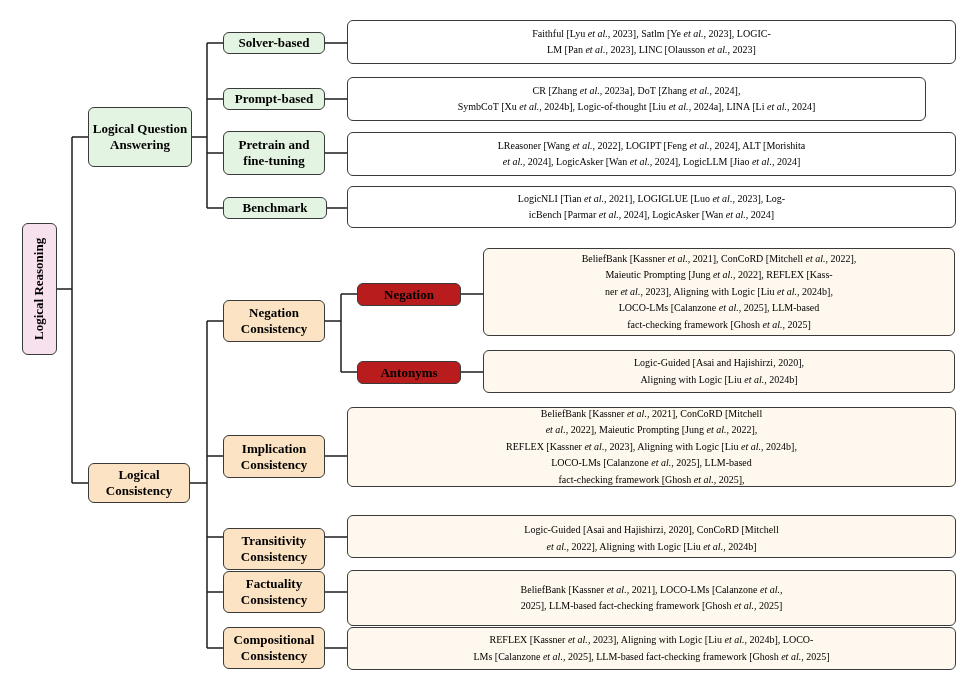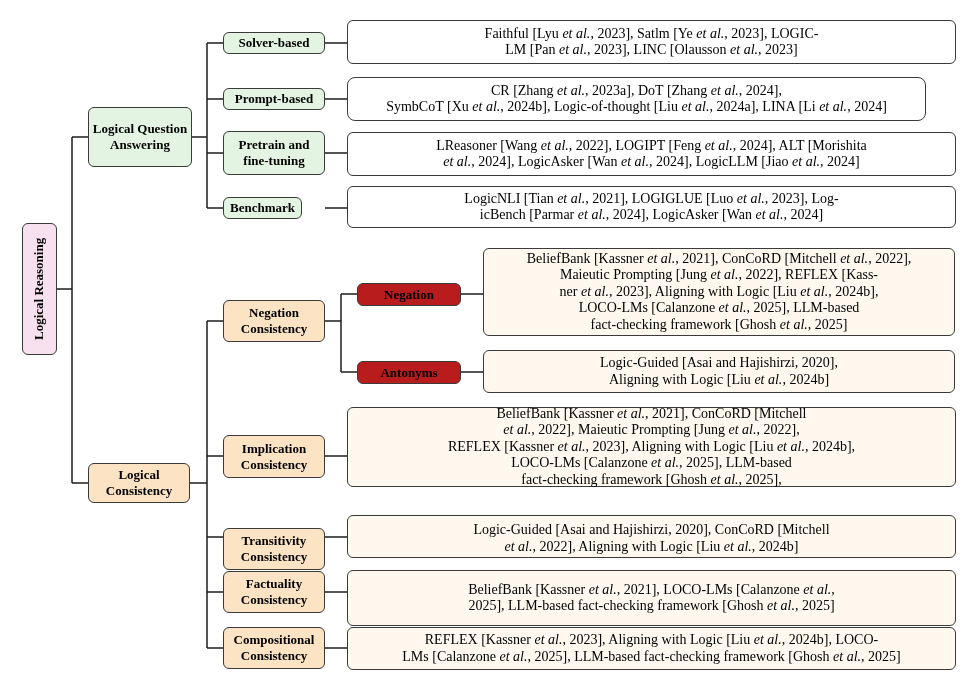--- a/index.html
+++ b/index.html
@@ -13,47 +13,47 @@
     position:absolute;box-sizing:border-box;
     border:1.5px solid #3a3a3a;border-radius:6px;
     display:flex;align-items:center;justify-content:center;
     text-align:center;font-weight:bold;font-size:13px;line-height:1.22;
     padding:2px 3px;
   }
   .leaf{
     position:absolute;box-sizing:border-box;
     border:1.5px solid #3a3a3a;border-radius:6px;
     display:flex;align-items:center;justify-content:center;
-    text-align:center;font-size:14px;line-height:16.4px;
+    text-align:center;font-size:10px;line-height:16.4px;
     padding:2px 8px;background:#ffffff;
   }
   .root-node{background:#f7e1ee;}
   .green-node{background:#e4f4e2;}
   .orange-node{background:#fbe3c4;}
   .peach-node{background:#b91c1c;}
   .cream-leaf{background:#fef8ee;}
   .white-leaf{background:#ffffff;}
   .vlabel{transform:rotate(-90deg);white-space:nowrap;}
   
   .p-root{left:22px;top:223px;width:35px;height:132px;}
   .p-qa{left:88px;top:107px;width:104px;height:60px;}
   .p-lc{left:88px;top:463px;width:102px;height:40px;}
   .p-solver{left:223px;top:32px;width:102px;height:22px;}
   .p-prompt{left:223px;top:88px;width:102px;height:22px;}
   .p-pretrain{left:223px;top:131px;width:102px;height:44px;}
-  .p-bench{left:223px;top:197px;width:79px;height:22px;}
+  .p-bench{left:223px;top:197px;width:104px;height:22px;}
   .p-negcon{left:223px;top:300px;width:102px;height:42px;}
   .p-impcon{left:223px;top:435px;width:102px;height:43px;font-family:Liberation Serif, serif;}
   .p-transcon{left:223px;top:516px;width:102px;height:42px;margin-top:12px;}
   .p-factcon{left:223px;top:571px;width:102px;height:42px;}
   .p-compcon{left:223px;top:627px;width:102px;height:42px;}
   .p-negation{left:357px;top:283px;width:104px;height:23px;}
   .p-antonyms{left:357px;top:361px;width:104px;height:23px;}
   .p-qaL1{left:347px;top:20px;width:609px;height:44px;}
-  .p-qaL2{left:347px;top:77px;width:579px;height:44px;border-radius:8px;}
+  .p-qaL2{left:347px;top:77px;width:579px;height:44px;}
   .p-qaL3{left:347px;top:132px;width:609px;height:44px;}
   .p-qaL4{left:347px;top:186px;width:609px;height:42px;}
   .p-negL{left:483px;top:248px;width:472px;height:88px;}
   .p-antL{left:483px;top:350px;width:472px;height:43px;}
   .p-impL{left:347px;top:407px;width:609px;height:80px;}
   .p-traL{left:347px;top:515px;width:609px;height:43px;align-items:flex-end;}
   .p-facL{left:347px;top:570px;width:609px;height:56px;}
   .p-comL{left:347px;top:627px;width:609px;height:43px;}
 </style>
 </head>

